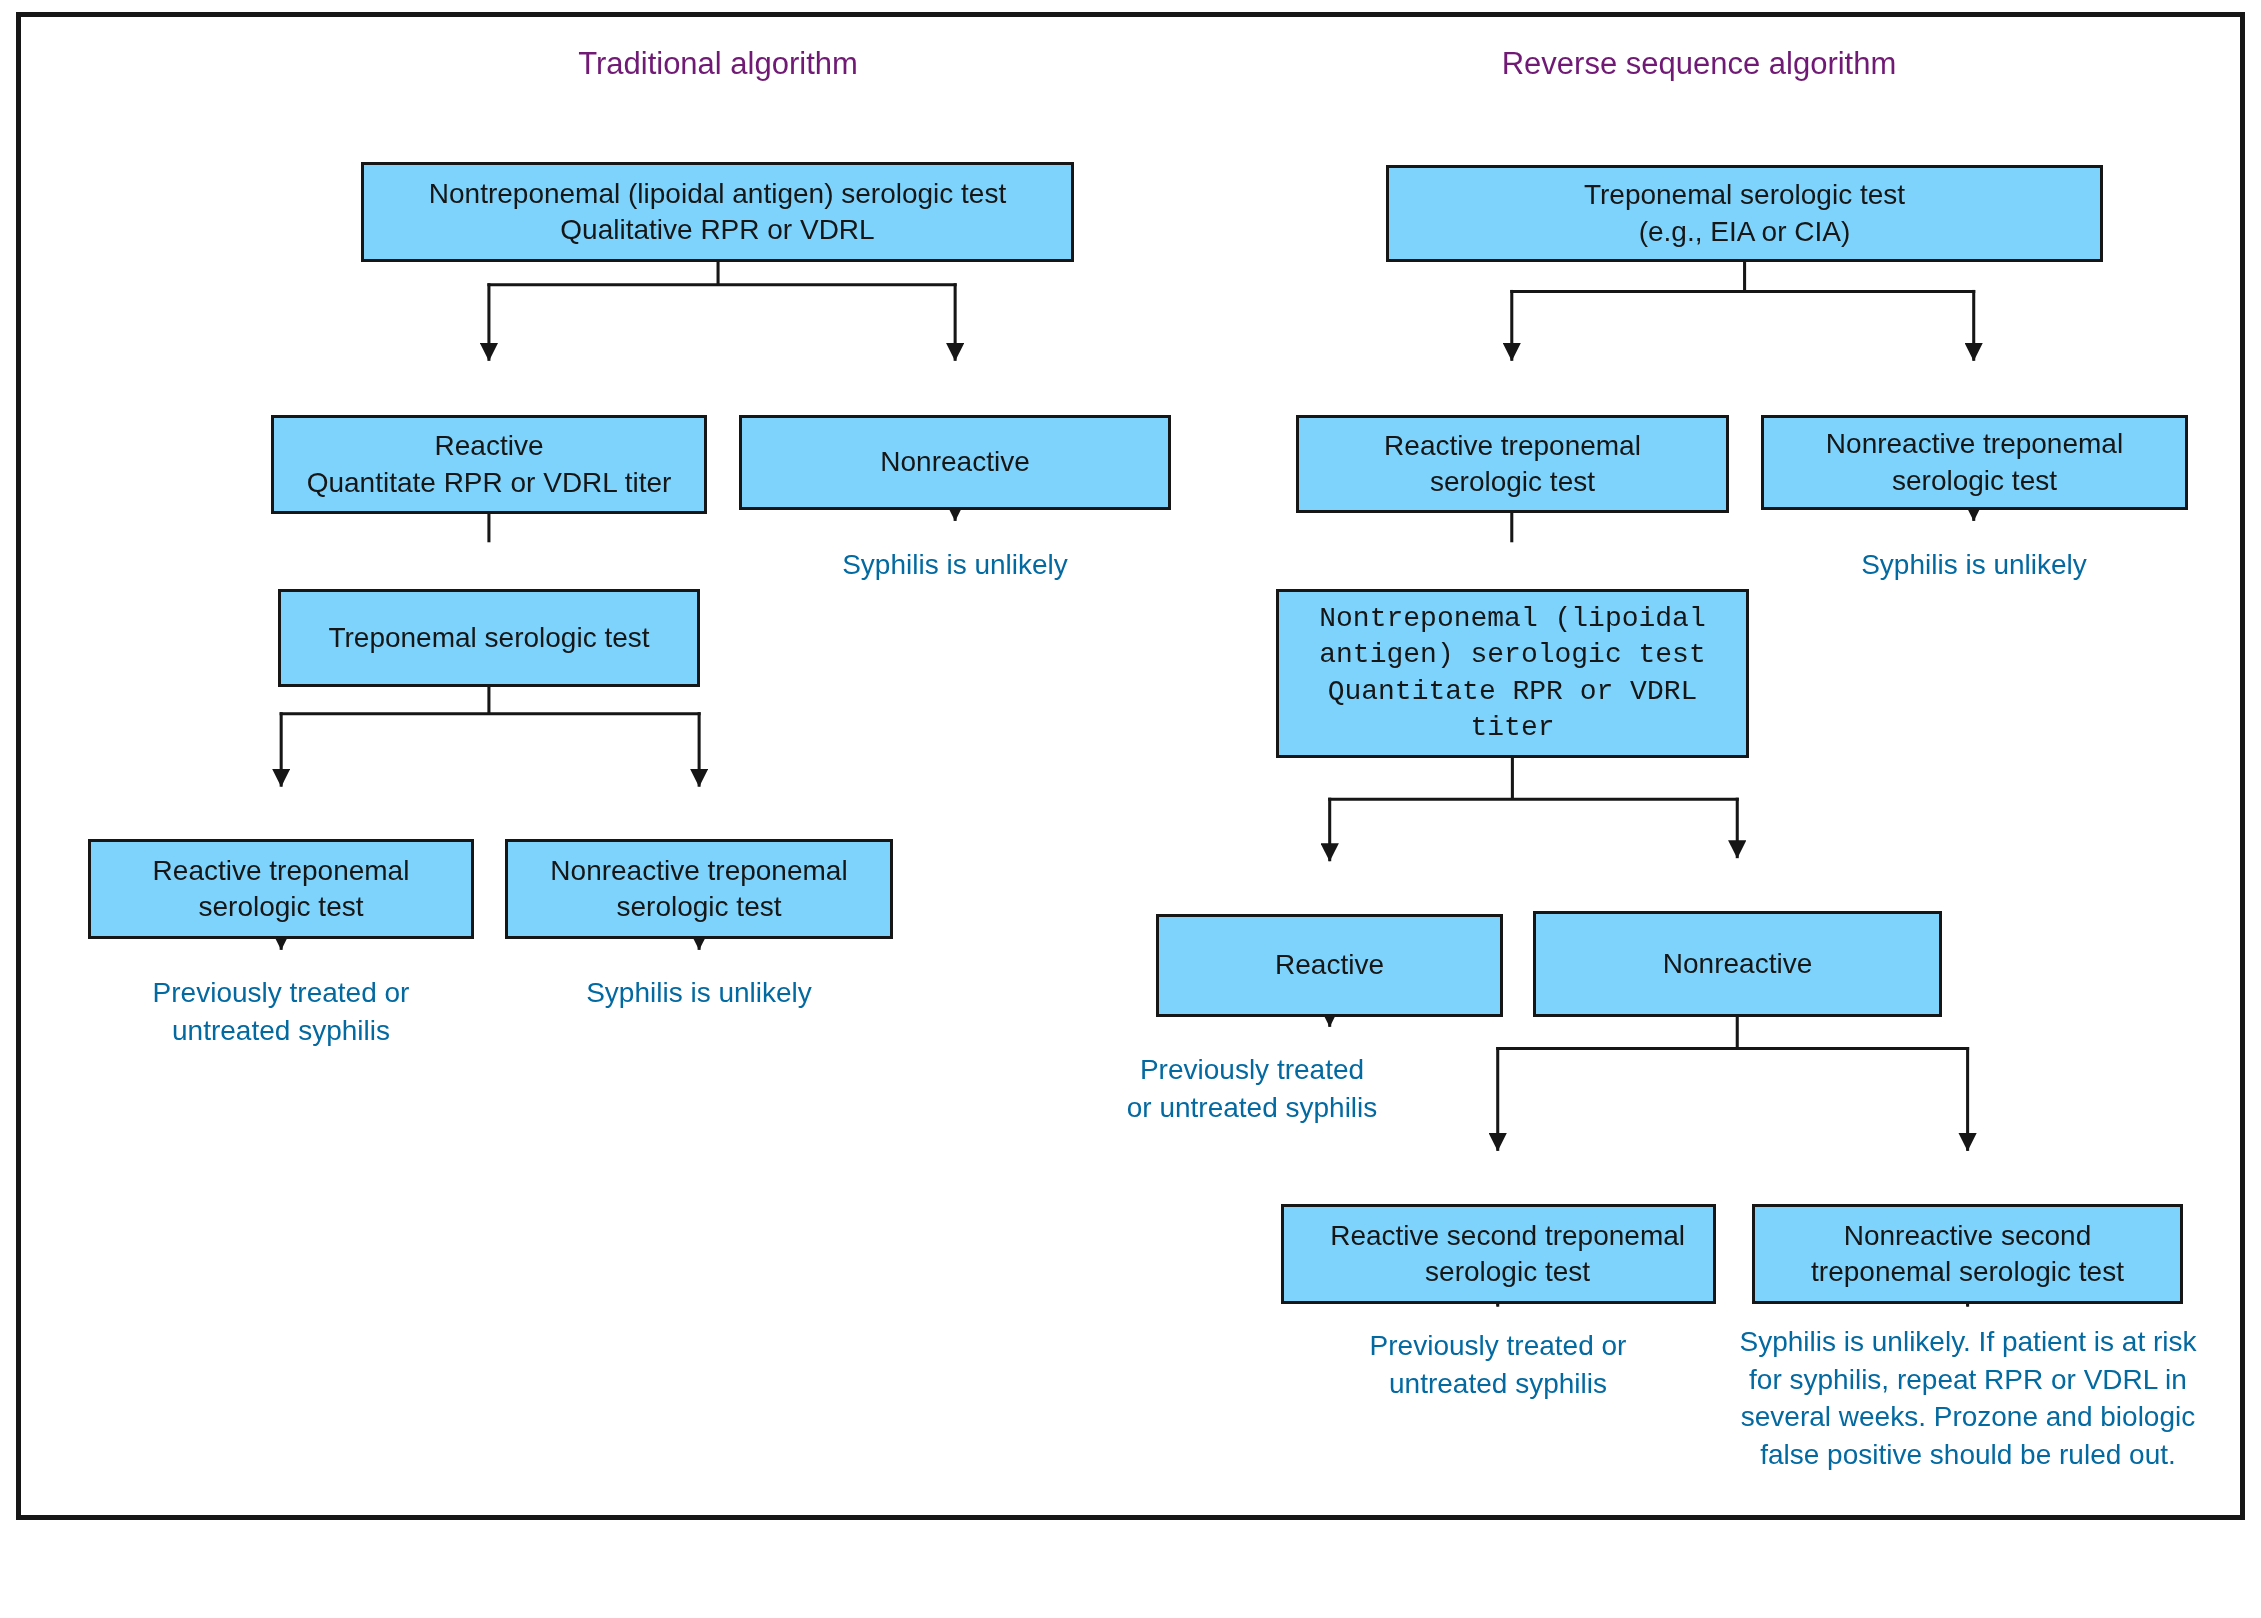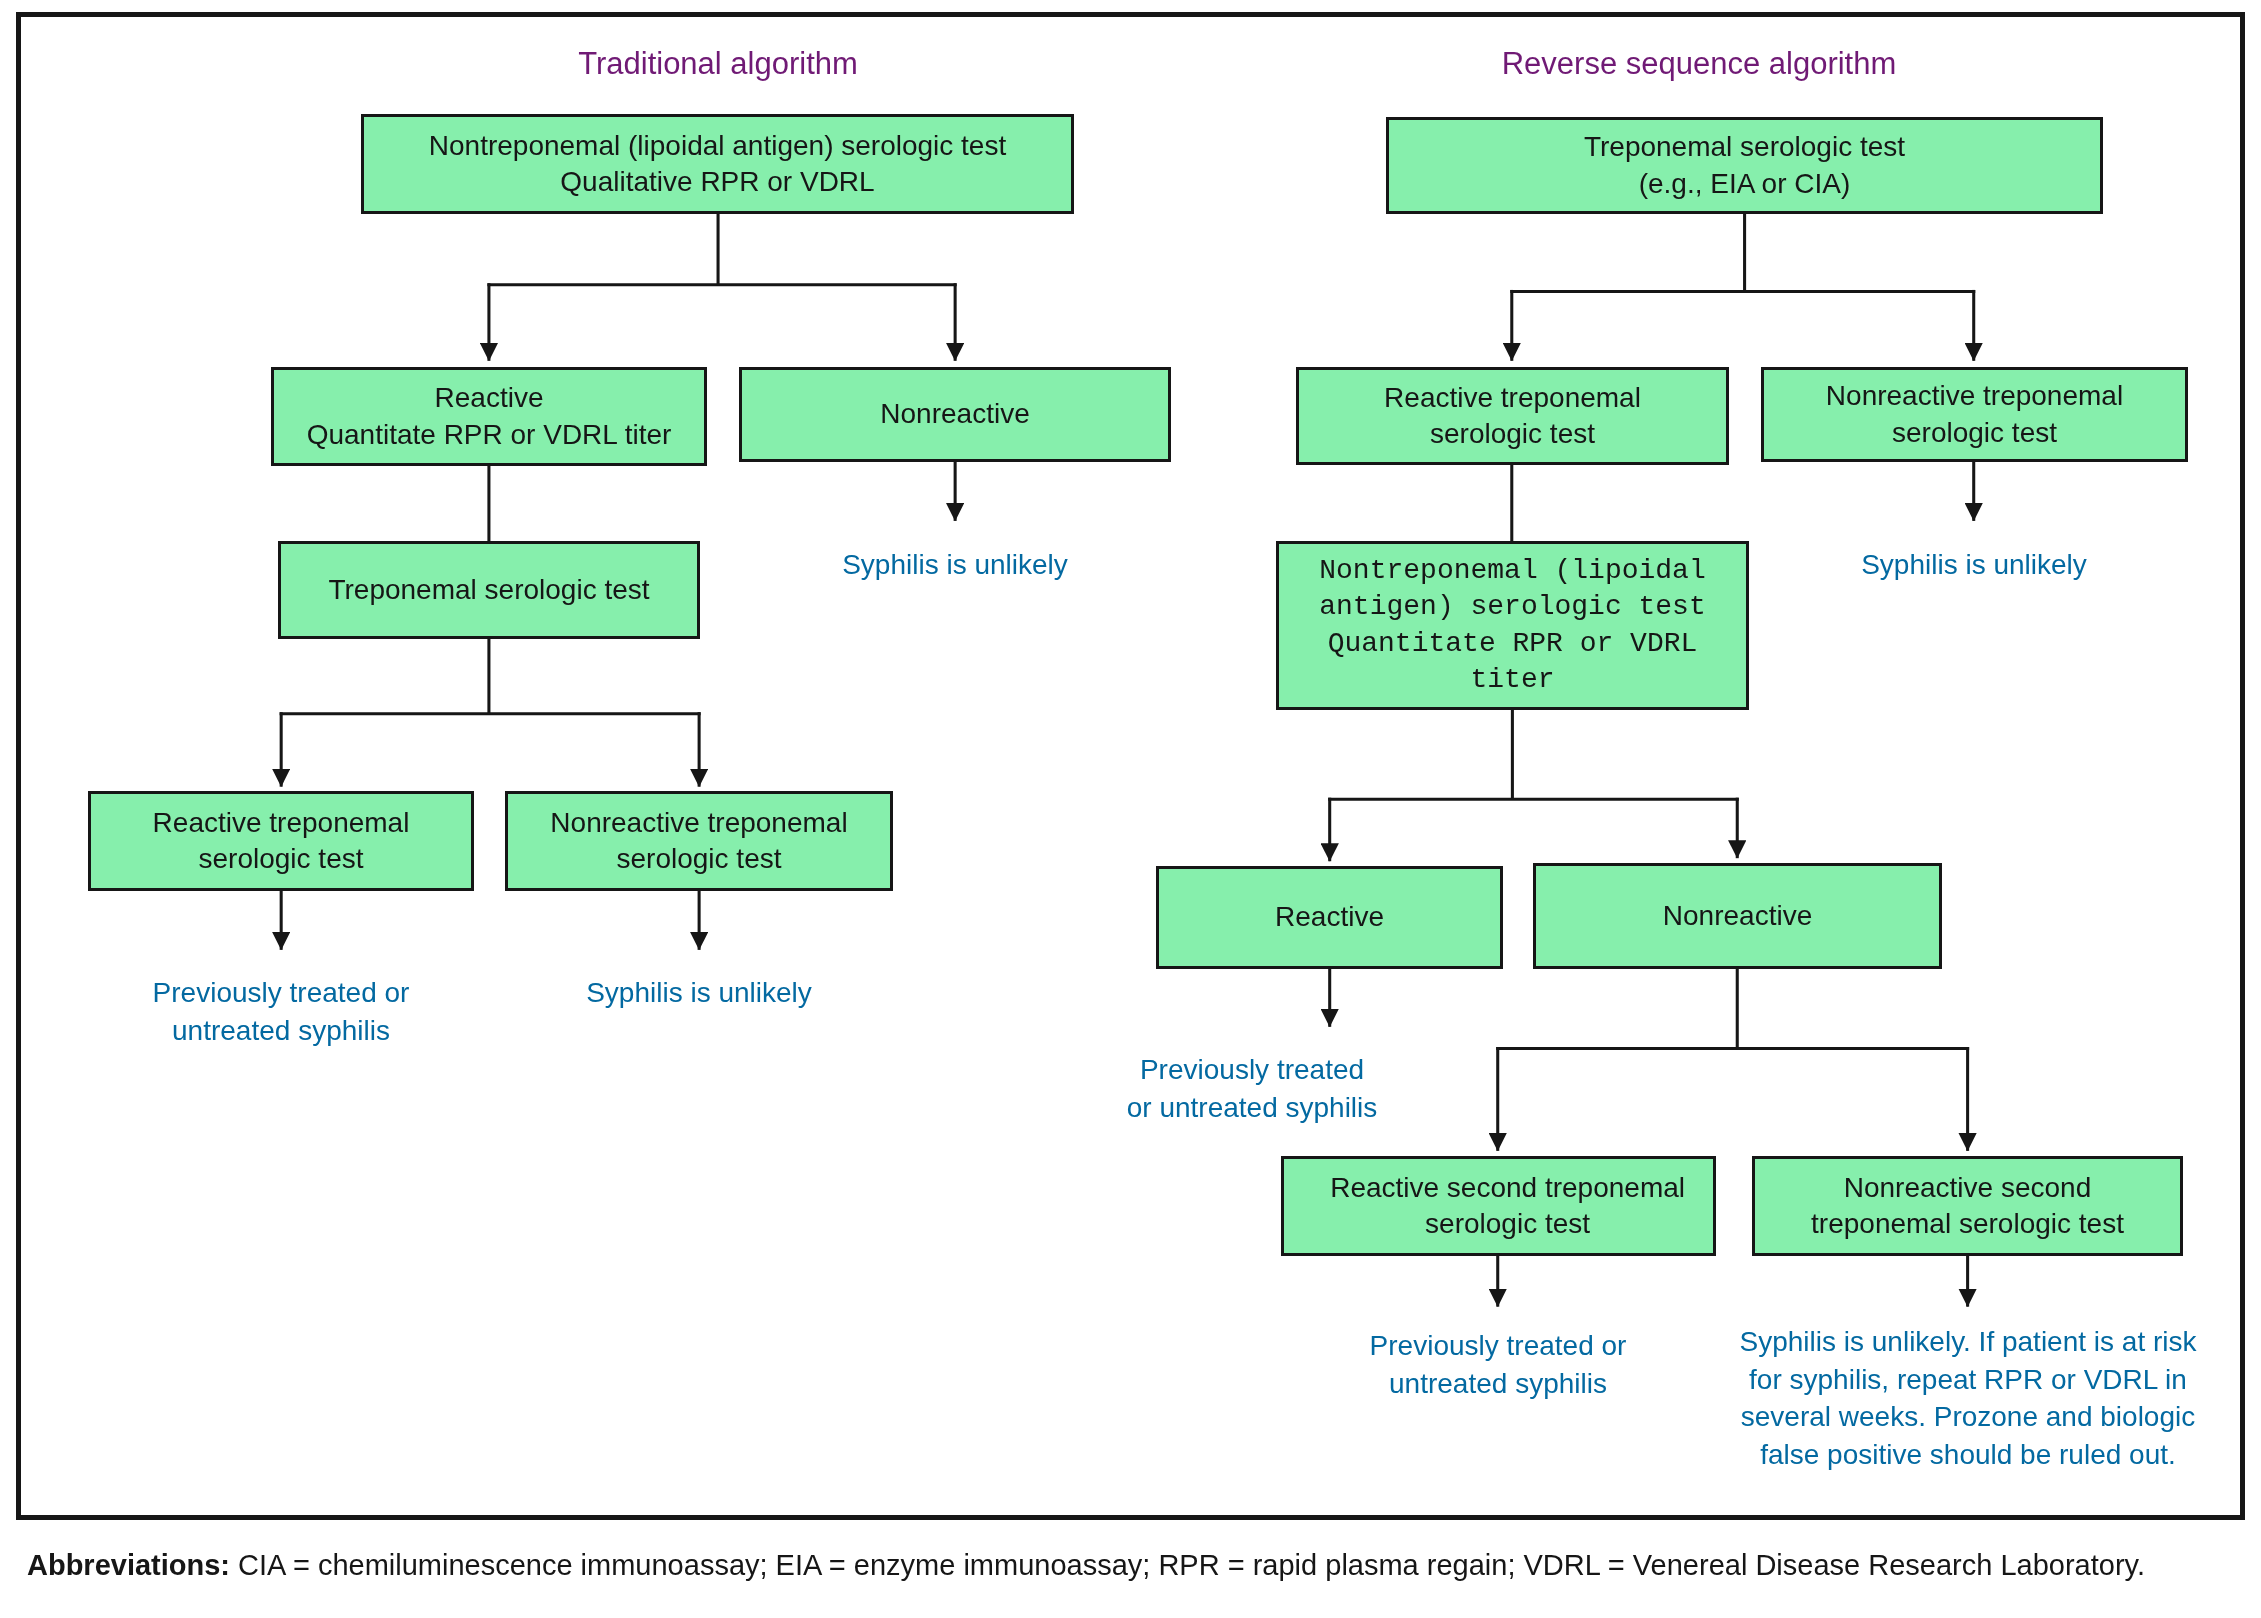--- a/index.html
+++ b/index.html
@@ -10,23 +10,23 @@
   .frame{
     position:absolute;left:16px;top:12.2px;width:2229px;height:1508px;
     border:5.5px solid #161616;box-sizing:border-box;background:transparent;
   }
   .connectors{position:absolute;left:0;top:0;width:2261px;height:1618px;}
   .col-title{
     position:absolute;transform:translateX(-50%);font-size:31px;
     white-space:nowrap;color:#701a75;
   }
   .node{
-    position:absolute;box-sizing:border-box;border:3.1px solid #161616;background:#86efac;
+    position:absolute;box-sizing:border-box;border:3.1px solid #161616;background:#7dd3fc;
     display:flex;align-items:center;justify-content:center;text-align:center;
-    white-space:pre-line;font-size:28px;line-height:1.3;padding:4.9px 9.8px;
+    white-space:pre-line;font-size:28px;line-height:1.3;padding:4.9px 9.8px;margin-top:48px;
   }
   .outcome{
     position:absolute;transform:translateX(-50%);text-align:center;
     white-space:pre-line;font-size:28px;line-height:1.34;color:#0369a1;
   }
   .abbr{position:absolute;left:27px;top:1549px;font-size:29px;color:#161616;white-space:nowrap;}
   .abbr .lbl{font-weight:bold;}
 </style>
 </head>
 <body>
@@ -115,18 +115,15 @@
   <div class="outcome" style="left:1974px;top:546px;">Syphilis is unlikely</div>
   <div class="outcome" style="left:1252px;top:1051px;">Previously treated
 or untreated syphilis</div>
   <div class="outcome" style="left:1498px;top:1327px;">Previously treated or
 untreated syphilis</div>
   <div class="outcome" style="left:1968px;top:1323px;width:660px;">Syphilis is unlikely. If patient is at risk
 for syphilis, repeat RPR or VDRL in
 several weeks. Prozone and biologic
 false positive should be ruled out.</div>
 
-  <div class="abbr">
-    <span class="lbl">Abbreviations:</span><span> CIA = chemiluminescence immunoassay; EIA = enzyme immunoassay; RPR = rapid plasma regain; VDRL = Venereal Disease Research Laboratory.</span>
-  </div>
 
 </div>
 
 
 </body></html>

